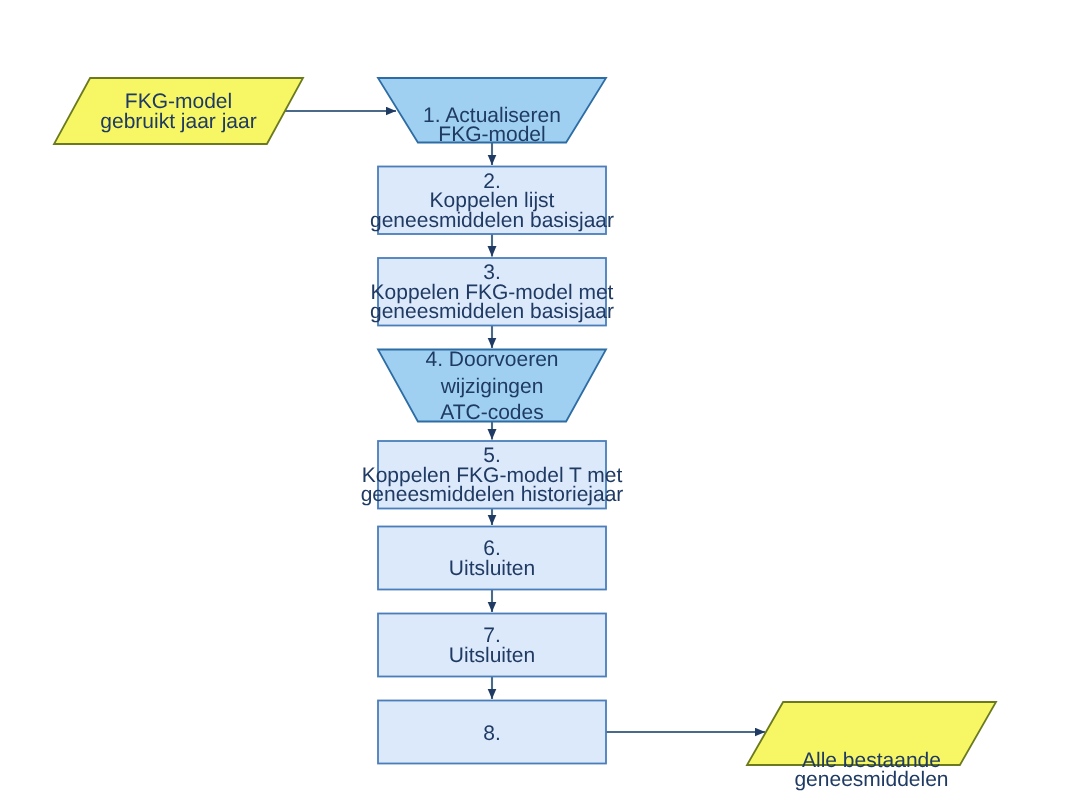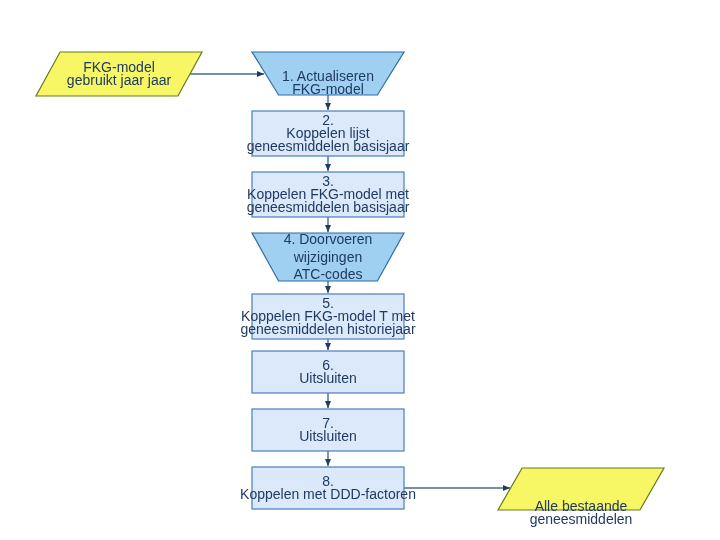--- a/index.html
+++ b/index.html
@@ -73,15 +73,15 @@
 
 <div id="label-layer">
     <div class="node-label" style="left: 36px; top: 52px; width: 166px; height: 44px;"><span>FKG-model</span><span>gebruikt jaar jaar</span></div>
     <div class="node-label" style="left: 252px; top: 52px; width: 152px; height: 61px;"><span>1. Actualiseren</span><span>FKG-model</span></div>
     <div class="node-label" style="left: 252px; top: 111px; width: 152px; height: 45px;"><span>2.</span><span>Koppelen lijst</span><span>geneesmiddelen basisjaar</span></div>
     <div class="node-label" style="left: 252px; top: 172px; width: 152px; height: 45px;"><span>3.</span><span>Koppelen FKG-model met</span><span>geneesmiddelen basisjaar</span></div>
     <div class="node-label" style="left: 252px; top: 233px; width: 152px; height: 48px; justify-content: space-between;"><span>4. Doorvoeren</span><span>wijzigingen</span><span>ATC-codes</span></div>
     <div class="node-label" style="left: 252px; top: 294px; width: 152px; height: 45px;"><span>5.</span><span>Koppelen FKG-model T met</span><span>geneesmiddelen historiejaar</span></div>
     <div class="node-label" style="left: 252px; top: 351px; width: 152px; height: 42px;"><span>6.</span><span>Uitsluiten</span></div>
     <div class="node-label" style="left: 252px; top: 409px; width: 152px; height: 42px;"><span>7.</span><span>Uitsluiten</span></div>
-    <div class="node-label" style="left: 252px; top: 467px; width: 152px; height: 42px;"><span>8.</span><span>Koppelen met DDD-factoren</span></div>
+    <div class="node-label" style="left: 252px; top: 467px; width: 152px; height: 42px;"><span>8.</span></div>
     <div class="node-label" style="left: 498px; top: 468px; width: 166px; height: 42px; margin-top: 24px;"><span>Alle bestaande</span><span>geneesmiddelen</span></div>
   </div>
 
 </body></html>

